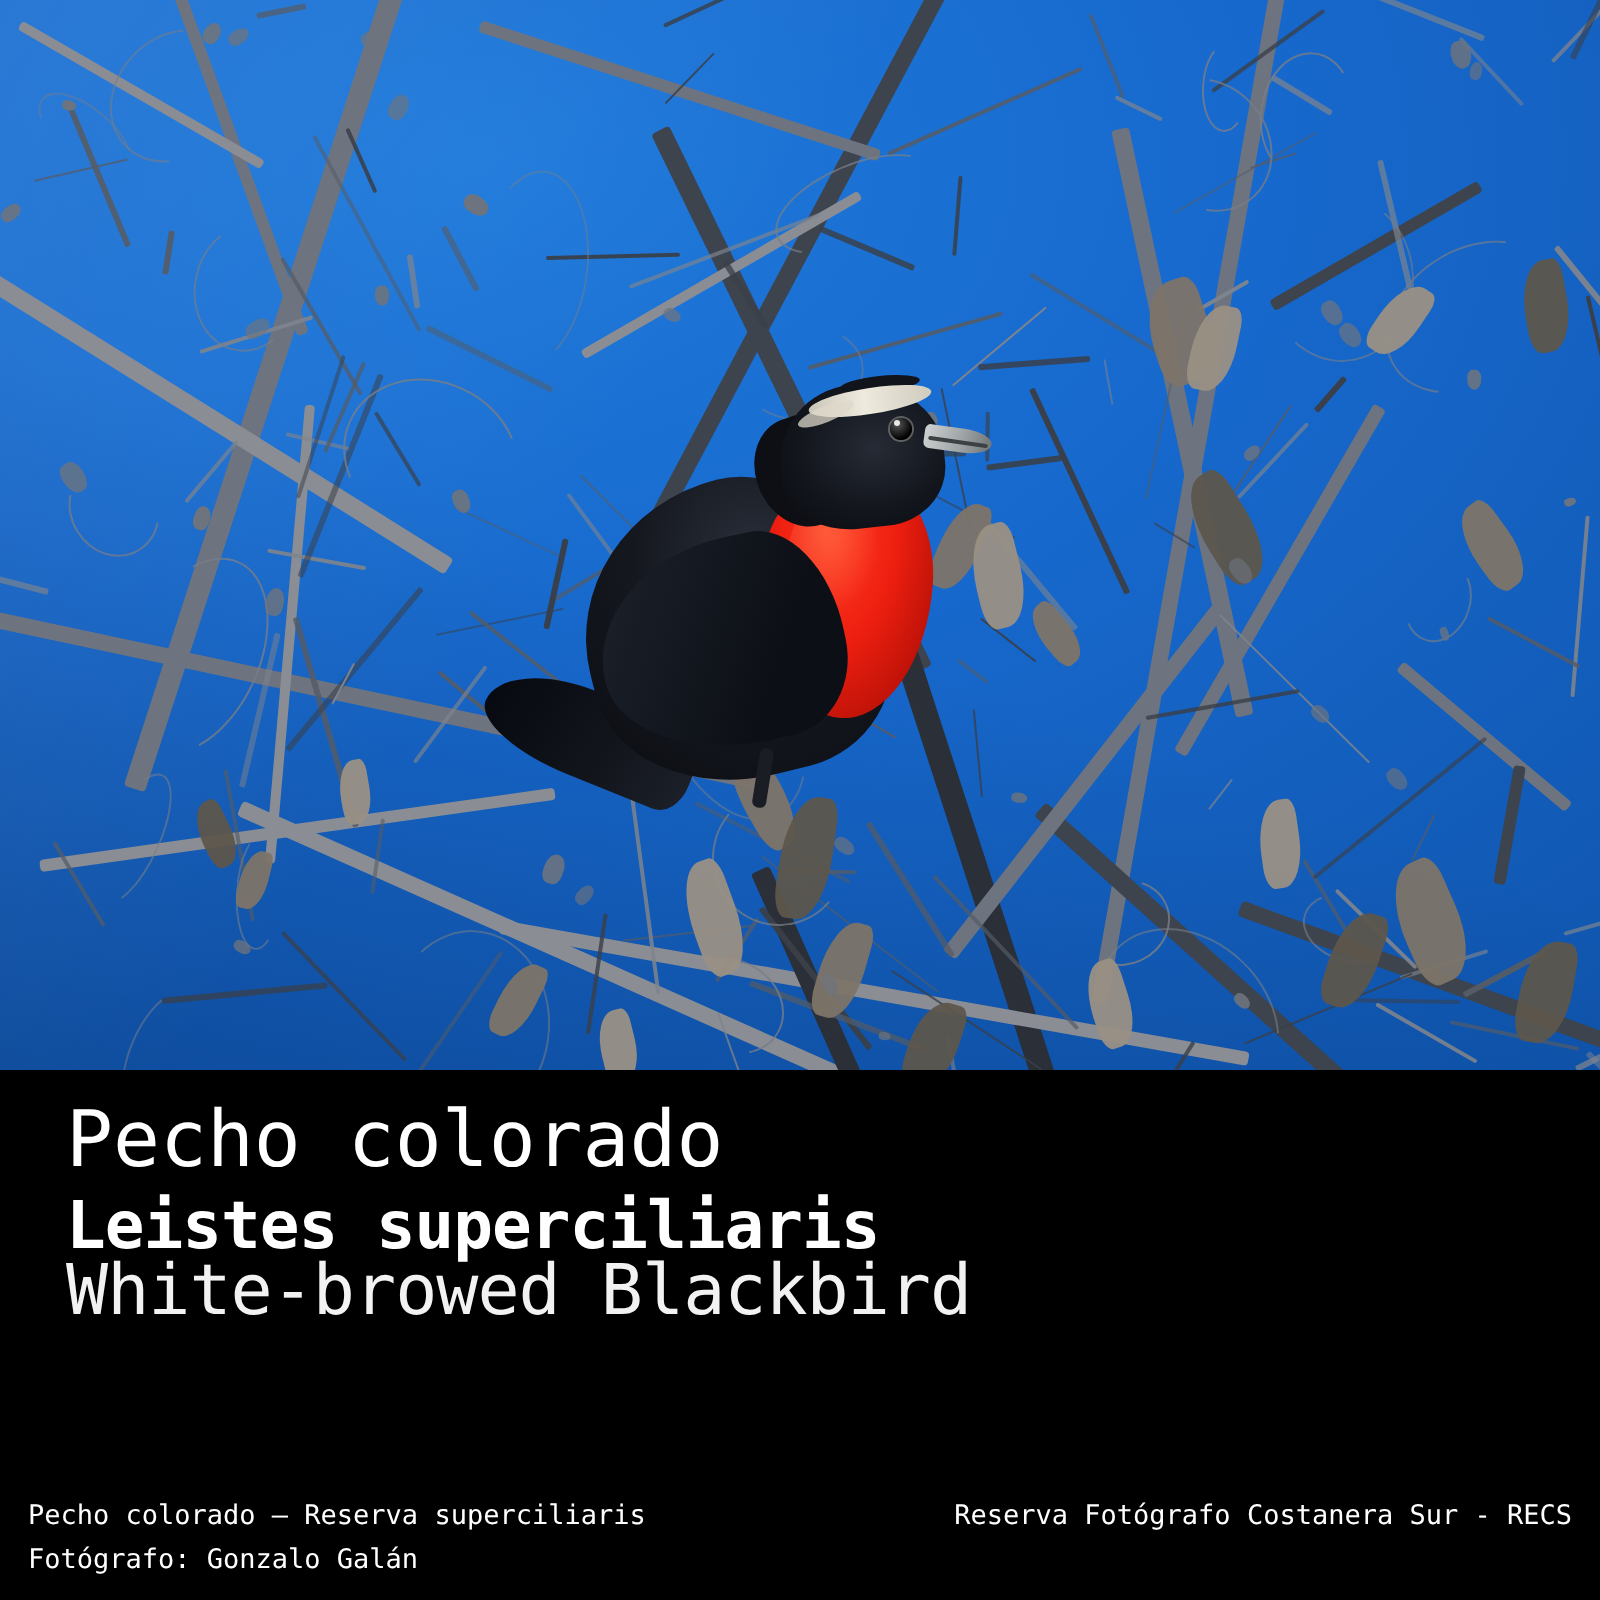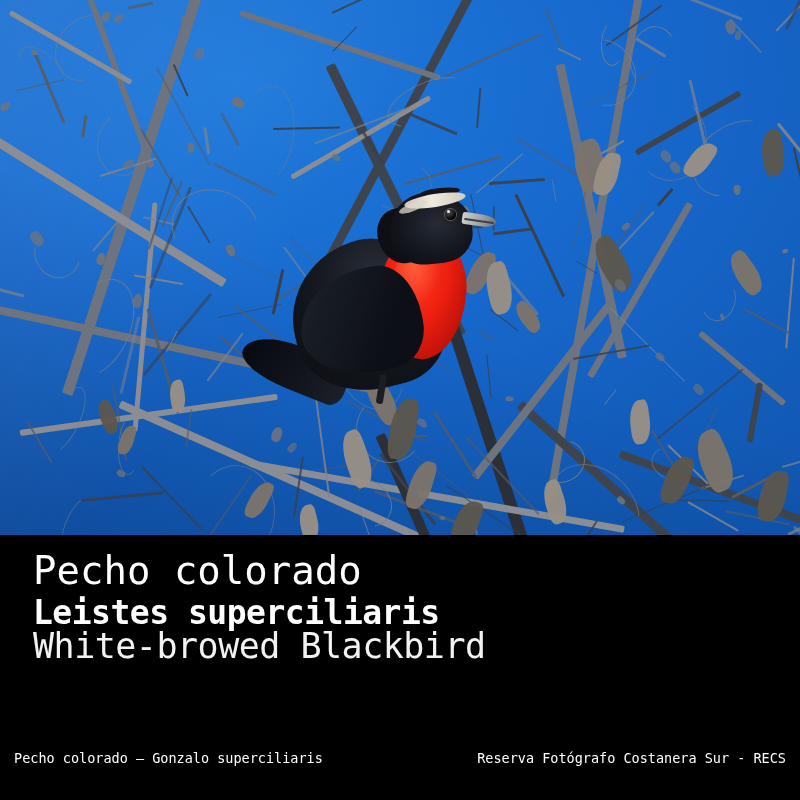--- a/index.html
+++ b/index.html
@@ -457,20 +457,21 @@
     <div id="caption-text">
       <div class="cap-line" id="cap-common">Pecho colorado</div>
       <div class="cap-line" id="cap-scientific">Leistes superciliaris</div>
       <div class="cap-line" id="cap-english">White-browed Blackbird</div>
     </div>
 
   </div>
 
   <div id="footer">
     <div class="foot-col" id="foot-left">
-      <div class="foot-line">Pecho colorado — Gonzalo superciliaris</div>
+      <div class="foot-line">Pecho colorado — Reserva superciliaris</div>
+      <div class="foot-line">Fotógrafo: Gonzalo Galán</div>
     </div>
     <div class="foot-col" id="foot-right">
       <div class="foot-line">Reserva Fotógrafo Costanera Sur - RECS</div>
     </div>
   </div>
 
 </div>
 
 </body></html>

